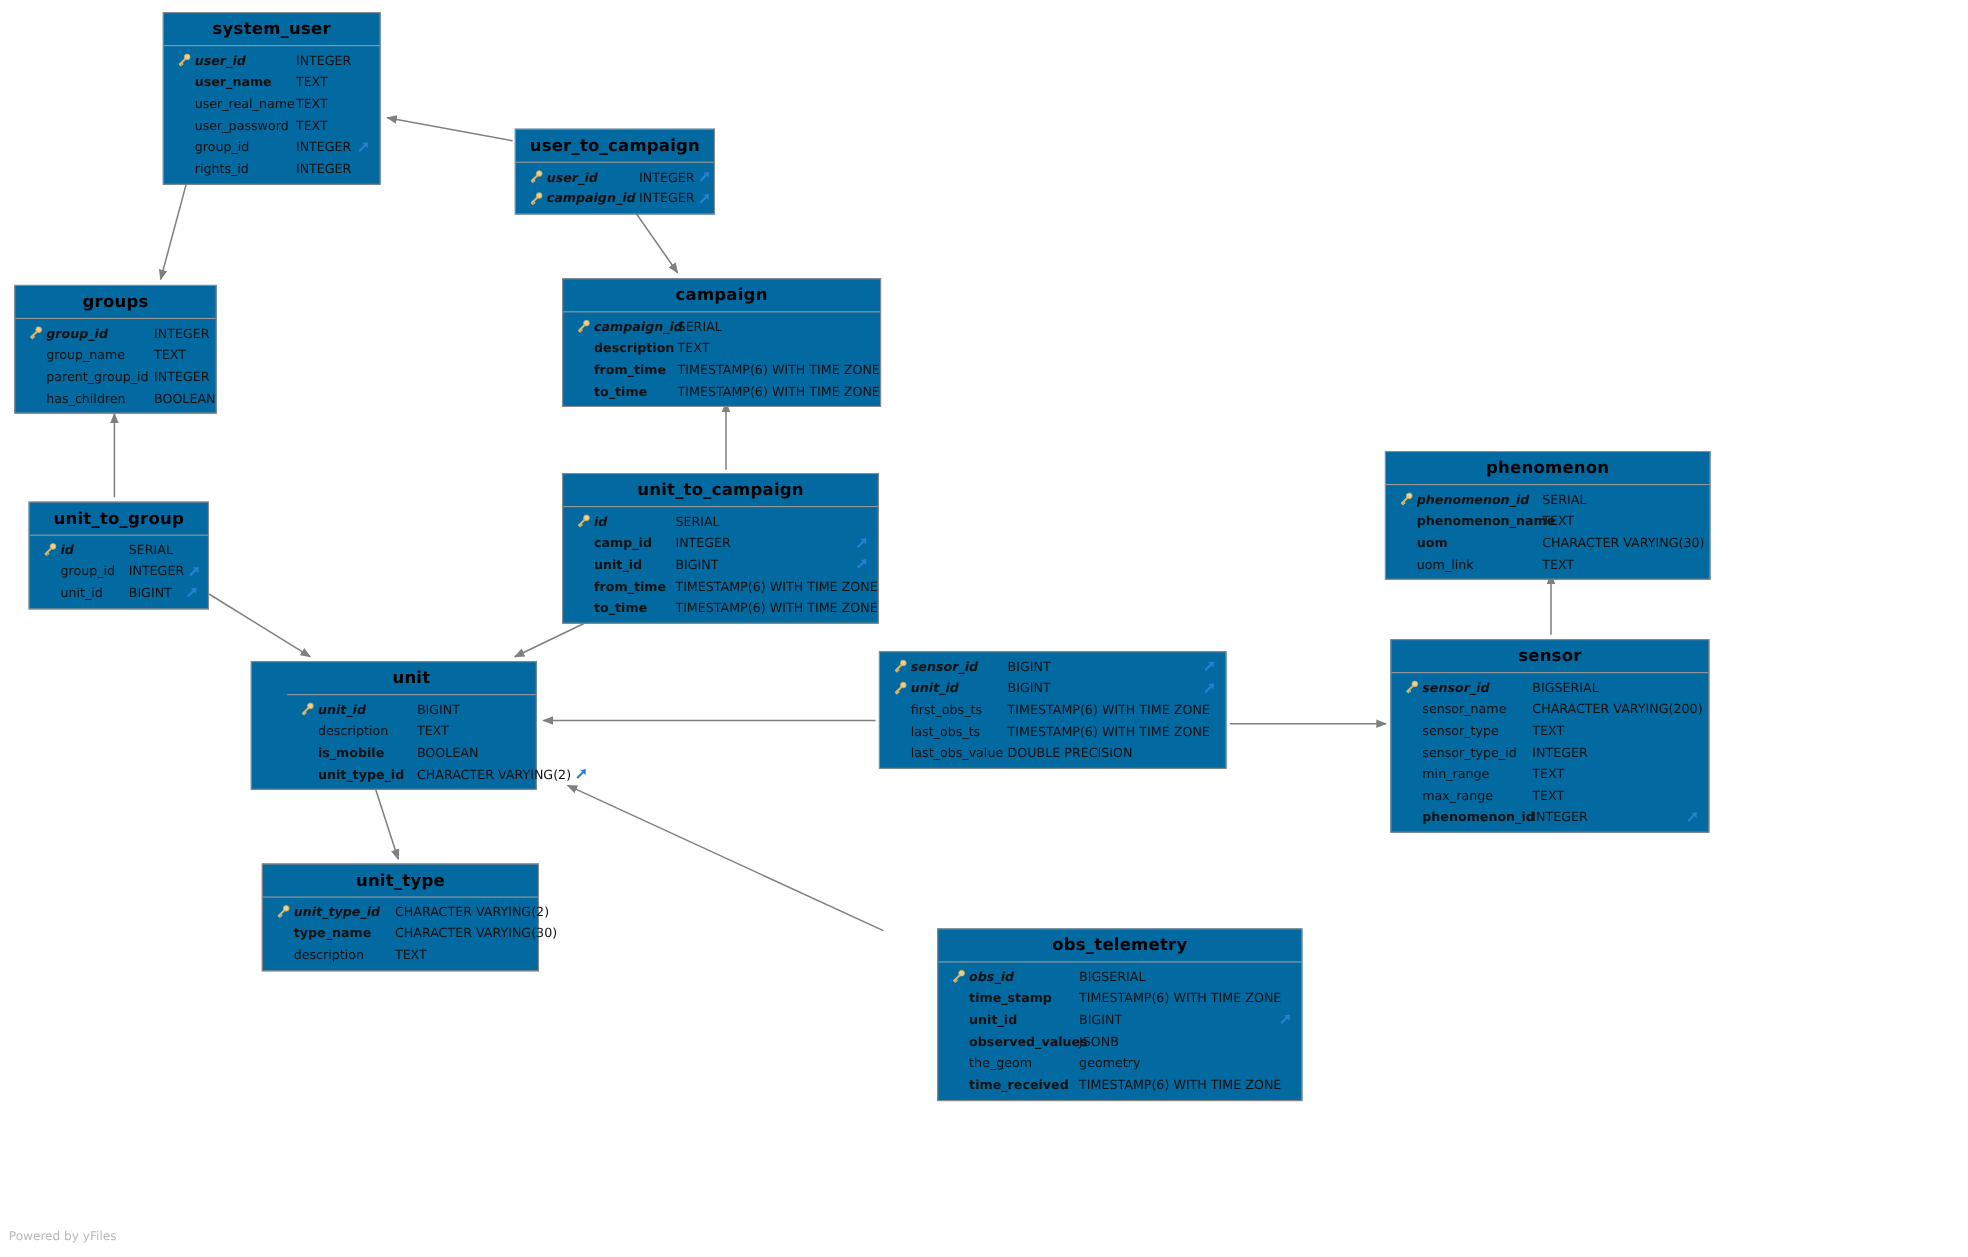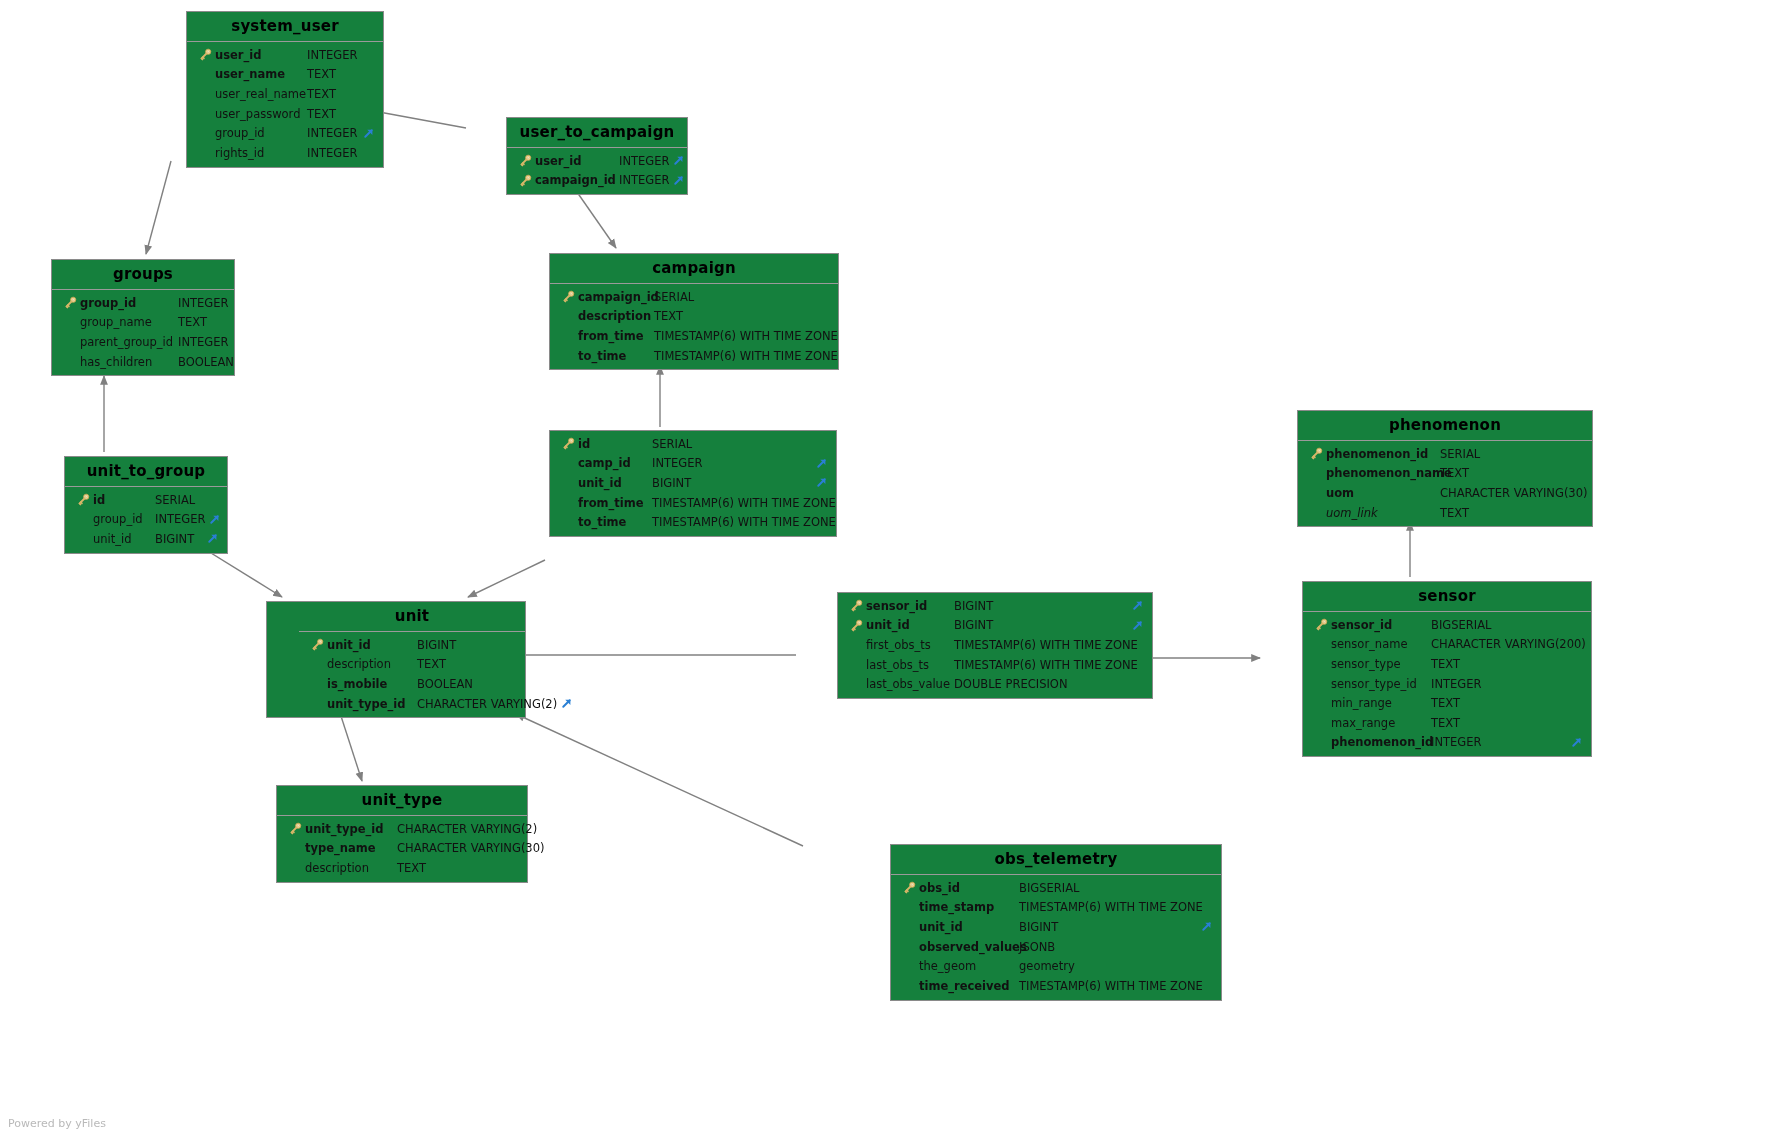--- a/index.html
+++ b/index.html
@@ -5,25 +5,24 @@
   html,body{margin:0;padding:0;background:#ffffff;}
   body{
     width:1789px;height:1143px;position:relative;overflow:hidden;
     font-family:"DejaVu Sans","Liberation Sans",sans-serif;
   }
   #canvas{position:absolute;inset:0;}
   #edges{position:absolute;left:0;top:0;width:1789px;height:1143px;pointer-events:none;}
 
   .table{
     position:absolute;
-    background:#15803d;
+    background:#0369a1;
     border:1px solid #8a8a8a;
     box-sizing:border-box;
     box-shadow:0 0 0 0 rgba(0,0,0,0);
-    margin-left:38px;
   }
   .t-title{
     text-align:center;
     font-weight:bold;
     font-size:15px;
     color:#000;
     padding:5px 8px 6px 8px;
     border-bottom:1px solid #9a9a9a;
     letter-spacing:.2px;
   }
@@ -33,21 +32,21 @@
     height:19.6px;
     font-size:11.5px;color:#111;
     padding:0 6px 0 8px;
     box-sizing:border-box;
     white-space:nowrap;
   }
   .c-key{width:20px;flex:0 0 20px;display:flex;align-items:center;justify-content:center;}
   .c-name{flex:0 0 auto;}
   .c-type{flex:1 1 auto;}
   .c-fk{width:18px;flex:0 0 18px;display:flex;align-items:center;justify-content:center;}
-  .pk .c-name{font-weight:bold;}
+  .pk .c-name{font-weight:bold;font-style:italic;}
   .bold .c-name{font-weight:bold;}
 
   .keyicon{display:block;}
   .fkicon{display:block;}
 
   .watermark{
     position:absolute;left:8px;top:1117px;
     font-size:11px;color:#b9b9b9;
     font-family:"DejaVu Sans","Liberation Sans",sans-serif;
   }
@@ -287,27 +286,28 @@
             <span class="c-fk"></span>
           </div>
           <div class="row bold">
             <span class="c-key"></span>
             <span class="c-name" style="width: 114px;">uom</span>
             <span class="c-type">CHARACTER VARYING(30)</span>
             <span class="c-fk"></span>
           </div>
           <div class="row">
             <span class="c-key"></span>
-            <span class="c-name" style="width: 114px; font-style: italic;">uom_link</span>
+            <span class="c-name" style="width: 114px;">uom_link</span>
             <span class="c-type">TEXT</span>
             <span class="c-fk"></span>
           </div>
         </div>
       </div>
       <div class="table" style="left: 511px; top: 430px; width: 288px;">
+        <div class="t-title">unit_to_campaign</div>
         <div class="t-body">
           <div class="row pk">
             <span class="c-key">
               <svg class="keyicon" width="13" height="13" viewBox="0 0 16 16" aria-hidden="true">
                 <circle cx="11.3" cy="4.6" r="3.2" fill="#f0d79a" stroke="#c9a44e" stroke-width="1"></circle>
                 <circle cx="11.3" cy="4.6" r="1.1" fill="#ffffff" stroke="#c9a44e" stroke-width=".6"></circle>
                 <path d="M9.2 6.8 L3.2 12.8" stroke="#d8b668" stroke-width="2.3" stroke-linecap="round"></path>
                 <path d="M4.6 11.3 L6.1 12.8" stroke="#d8b668" stroke-width="2" stroke-linecap="round"></path>
                 <path d="M3.0 12.9 L4.3 14.2" stroke="#d8b668" stroke-width="2" stroke-linecap="round"></path>
               </svg>

